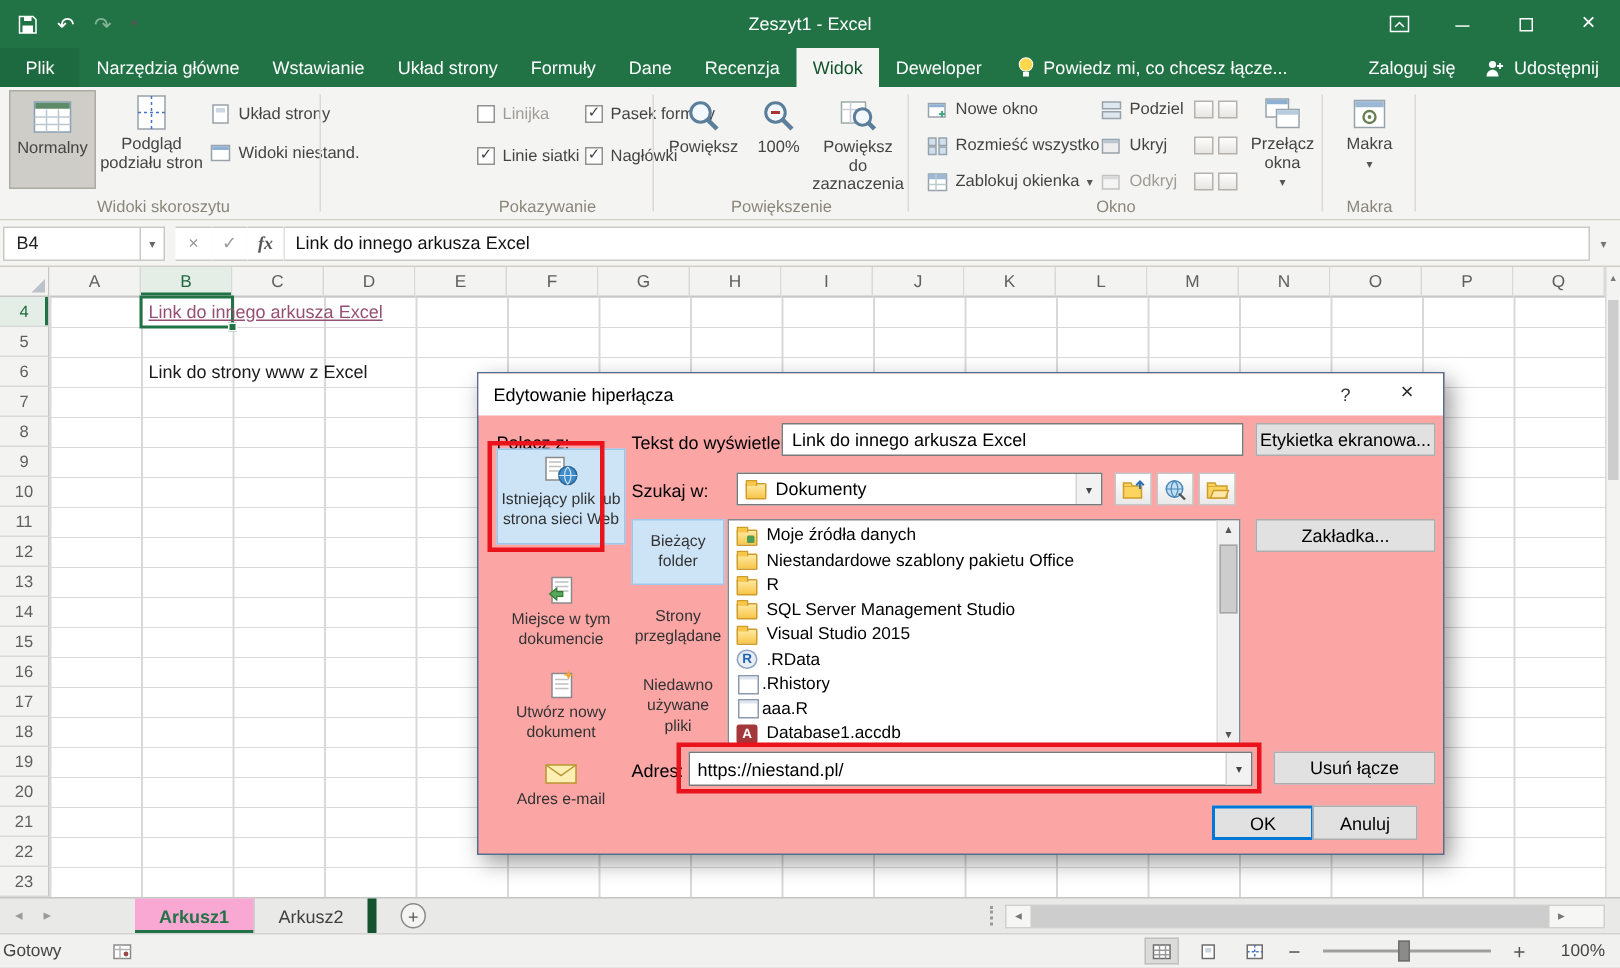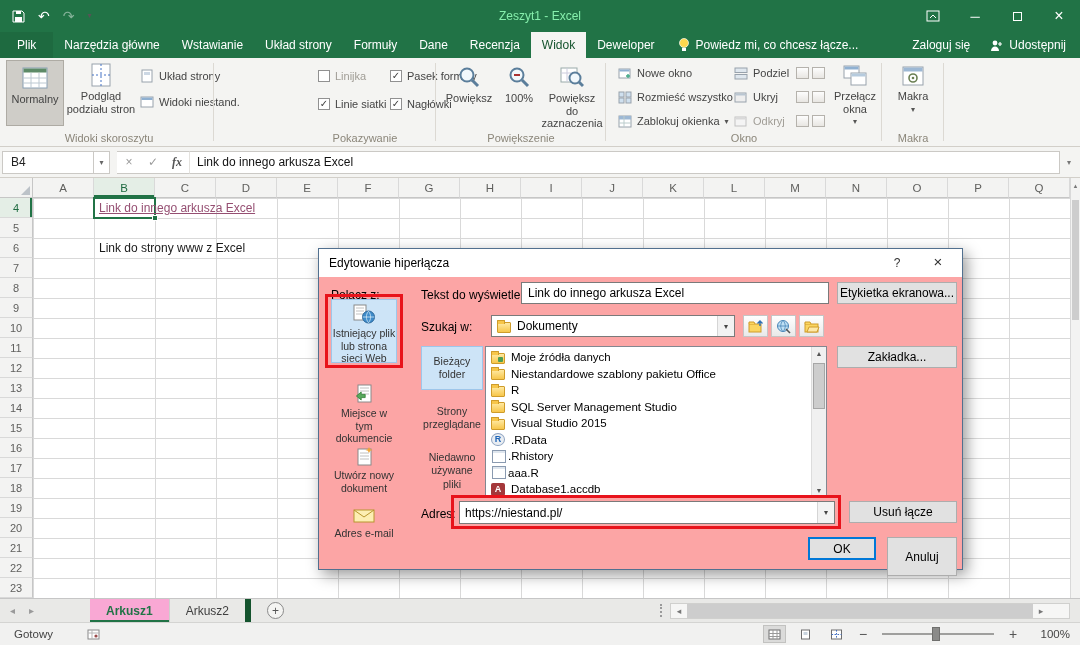--- a/index.html
+++ b/index.html
@@ -4,21 +4,21 @@
 <style>
 *{margin:0;padding:0;box-sizing:border-box}
 body{background:#888;font-family:"Liberation Sans","DejaVu Sans",sans-serif}
 .screen{position:relative;width:1080px;height:645px;background:#fff;overflow:hidden;font-size:12px;color:#222}
 
 
 .titlebar{position:absolute;left:0;top:0;width:100%;height:32px;background:#217346;color:#fff;display:flex;align-items:center}
 .qat{display:flex;align-items:center;gap:13px;padding-left:12px;font-size:14px}
 .qbtn{line-height:1;cursor:default}
 .qbtn.dim{opacity:.45}
-.t-title{position:absolute;left:50%;transform:translateX(-50%);font-size:12px;color:#86efac;white-space:nowrap}
+.t-title{position:absolute;left:50%;transform:translateX(-50%);font-size:12px;color:#ffffff;white-space:nowrap}
 .wctrls{position:absolute;right:0;top:0;height:32px;display:flex;align-items:center}
 .wbtn{width:42px;height:32px;display:flex;align-items:center;justify-content:center;font-size:13px}
 .maxbox{width:9px;height:9px;border:1px solid #fff;display:inline-block}
 
 
 .tabrow{position:absolute;top:32px;left:0;width:100%;height:26px;background:#217346;display:flex;align-items:stretch;color:#fff;font-size:12px}
 .rtab{padding:0 11px;display:flex;align-items:center;white-space:nowrap}
 .rtab.file{background:#1e6a40;padding:0 17px}
 .rtab.active{background:#f4f4f2;color:#14532d}
 .tellme{display:flex;align-items:center;gap:6px;padding:0 12px;white-space:nowrap}
@@ -73,21 +73,21 @@
 .dlg-tbar{position:absolute;left:0;top:0;right:0;height:28px;background:#fff}
 .dlg-title{position:absolute;left:10px;top:7px;color:#000}
 .dlg-help{position:absolute;right:48px;top:0;width:34px;height:28px;text-align:center;line-height:28px;color:#333}
 .dlg-close{position:absolute;right:4px;top:0;width:40px;height:28px;text-align:center;line-height:26px;font-size:15px;color:#333}
 .lbl{position:absolute;color:#000;white-space:nowrap}
 .inp{position:absolute;background:#fff;border:1px solid #7a7a7a;display:flex;align-items:center;padding:0 6px;color:#000;white-space:nowrap;overflow:hidden}
 .dbtn{position:absolute;background:#e1e1e1;border:1px solid #adadad;display:flex;align-items:center;justify-content:center;color:#000;white-space:nowrap}
 .dbtn.default{border:2px solid #0078d7}
 .combo{position:absolute;background:#fff;border:1px solid #7a7a7a;display:flex;align-items:center;padding-left:5px;color:#000}
 .combo .drop{margin-left:auto;width:17px;align-self:stretch;display:flex;align-items:center;justify-content:center;font-size:8px;color:#444;background:#f2f2f2;border-left:1px solid #d5d5d5}
-.sideb{position:absolute;left:12px;width:66px;display:flex;flex-direction:column;align-items:center;text-align:center;font-size:10.5px;color:#333;line-height:1.2;padding-top:4px;gap:3px;border:1px solid transparent}
+.sideb{position:absolute;left:12px;width:86px;display:flex;flex-direction:column;align-items:center;text-align:center;font-size:10.5px;color:#333;line-height:1.2;padding-top:4px;gap:3px;border:1px solid transparent}
 .sideb.sel{background:#cde4f7;border:1px solid #9ec6ea}
 .navb{position:absolute;left:102px;width:62px;display:flex;align-items:center;justify-content:center;text-align:center;font-size:10.5px;line-height:1.25;color:#333;padding:2px;border:1px solid transparent}
 .navb.sel{background:#cde4f7;border:1px solid #9ec6ea}
 .flist{position:absolute;left:166px;top:97px;width:342px;height:152px;background:#fff;border:1px solid #828790;overflow:hidden}
 .fitems{position:absolute;left:0;top:2px;right:16px}
 .frow{display:flex;align-items:center;height:16.5px;padding-left:5px;font-size:11.5px;color:#000;white-space:nowrap}
 .fname{overflow:hidden}
 .fico{width:14px;height:11px;position:relative;display:inline-block;margin-right:6px;flex:0 0 14px;text-align:center}
 .i-folder,.i-folder-data{background:linear-gradient(#ffe9a2,#f7c64a);border:1px solid #cf9c2a;border-radius:1px;margin-top:2px}
 .i-folder::before,.i-folder-data::before{content:"";position:absolute;top:-3px;left:-1px;width:6px;height:3px;background:#f7c64a;border:1px solid #cf9c2a;border-bottom:none;border-radius:1px 1px 0 0}
@@ -109,21 +109,21 @@
 .stab{display:flex;align-items:center;padding:0 16px;color:#3f3f3f;border-right:6px solid #14532d}
 .stab.active{background:#f9a8d4;color:#217346;font-weight:bold;box-shadow:inset 0 -2px 0 #217346;border-right:1px solid #cfcfcd}
 .addsheet{width:17px;height:17px;border:1px solid #8a8a8a;border-radius:50%;color:#555;display:flex;align-items:center;justify-content:center;font-size:12px;margin:auto 0 auto 16px;line-height:1;background:#f4f4f2}
 .tsplit{border-left:2px dotted #9a9a9a;height:13px;margin:auto 0 auto auto}
 .hscroll{display:flex;align-items:center;height:16px;margin:auto 10px auto 8px;width:400px;background:#f6f6f5;border:1px solid #d0d0ce}
 .hscroll .sa{width:16px;text-align:center;font-size:9px;color:#777}
 .hthumb{height:100%;background:#cdcdcd;width:346px}
 
 
 .sbar{position:absolute;left:0;top:622px;width:100%;height:23px;background:#f1f1f0;border-top:1px solid #d4d4d2;display:flex;align-items:center;font-size:11.5px;color:#444}
-.sb-left{display:flex;align-items:center;gap:34px;padding-left:14px}
+.sb-left{display:flex;align-items:center;gap:34px;padding-left:2px}
 .sb-right{margin-left:auto;display:flex;align-items:center;gap:8px;padding-right:10px}
 .vw{width:23px;height:18px;display:flex;align-items:center;justify-content:center}
 .vw.sel{background:#dbdbda;border:1px solid #c2c2c0}
 .ztrack{width:112px;height:2px;background:#9f9f9d;position:relative;margin:0 4px}
 .zthumb{position:absolute;left:45%;top:-6px;width:8px;height:14px;background:#8b8b89;border:1px solid #6f6f6d}
 .zpm{font-size:14px;color:#555;width:14px;text-align:center}
 .zpct{width:42px;text-align:right;color:#444}
 svg{display:block}
 </style>
 </head>
@@ -611,21 +611,21 @@
 
     <span class="lbl" style="left:102px;top:258px">Adres:</span>
     <div class="combo" style="left:140px;top:252px;width:376px;height:23px">
       <span>https://niestand.pl/</span>
       <span class="drop">▾</span>
     </div>
     <div class="redbox" style="left:132px;top:246px;width:390px;height:34px"></div>
     <div class="dbtn" style="left:530px;top:252px;width:108px;height:22px">Usuń łącze</div>
 
     <div class="dbtn default" style="left:489px;top:288px;width:68px;height:23px">OK</div>
-    <div class="dbtn" style="left:568px;top:288px;width:70px;height:39px">Anuluj</div>
+    <div class="dbtn" style="left:556px;top:288px;width:70px;height:23px">Anuluj</div>
   </div>
 
   <div class="tabbar">
     <div class="tnav">
       <span>◂</span>
       <span>▸</span>
     </div>
     <div class="stab active">Arkusz1</div>
     <div class="stab">Arkusz2</div>
     <div class="addsheet">+</div>

